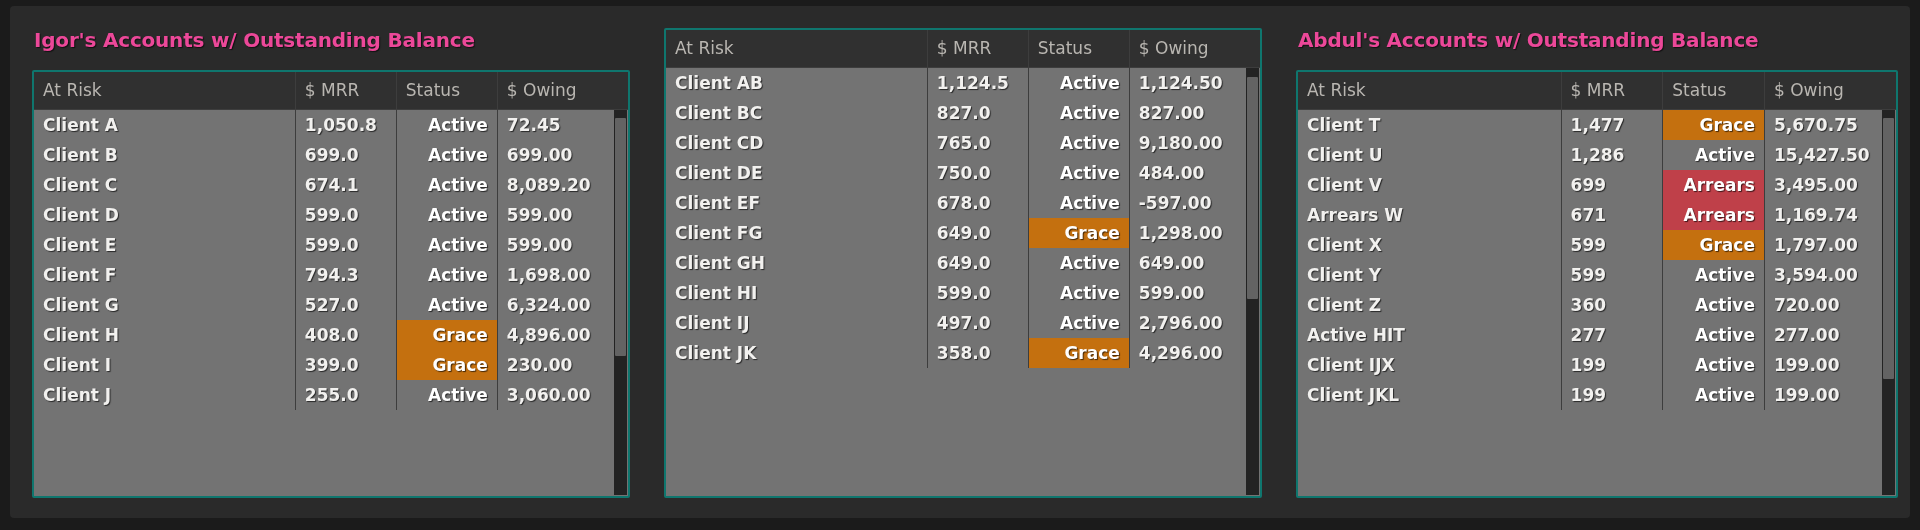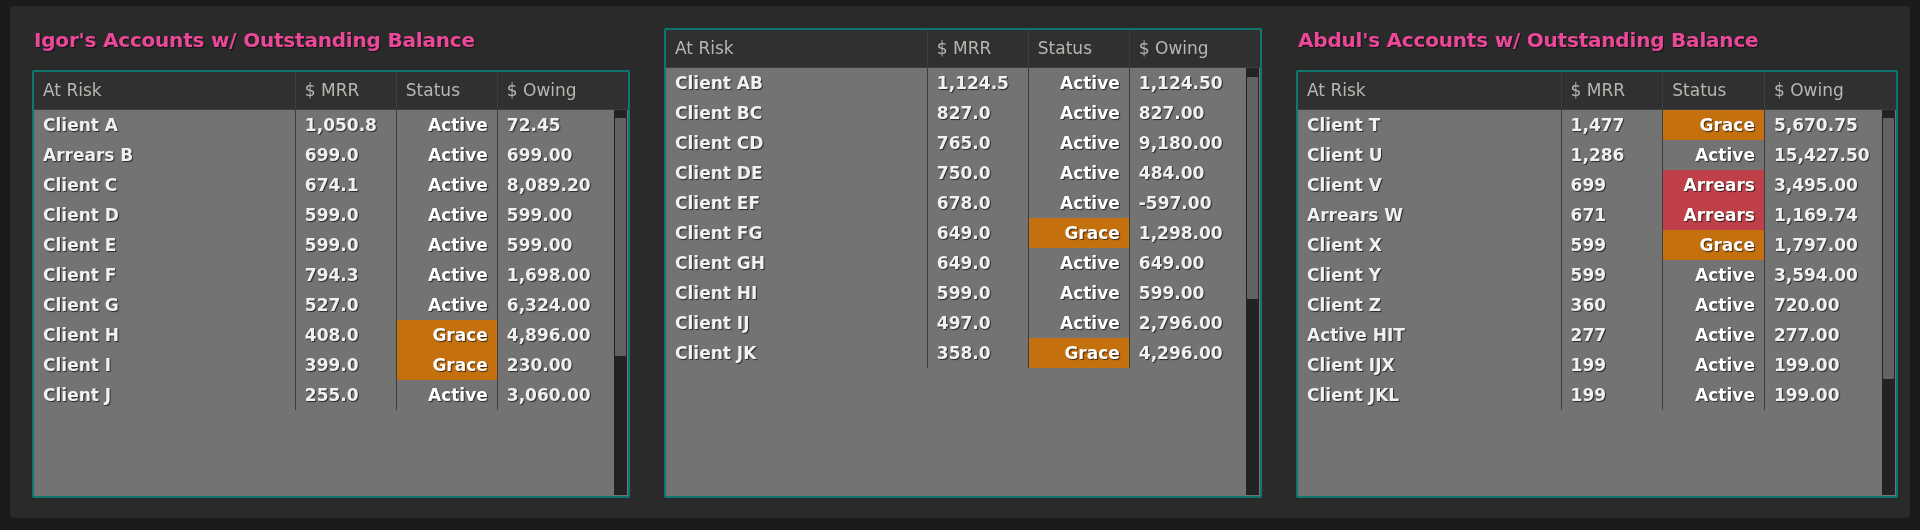--- a/index.html
+++ b/index.html
@@ -148,21 +148,21 @@
         <tbody>
             <tr>
               <td>Client A</td>
               <td class="num">1,050.8</td>
               <td class="status">
                 <span class="badge active">Active</span>
               </td>
               <td class="num">72.45</td>
             </tr>
             <tr>
-              <td>Arrears B</td>
+              <td>Client B</td>
               <td class="num">699.0</td>
               <td class="status">
                 <span class="badge active">Active</span>
               </td>
               <td class="num">699.00</td>
             </tr>
             <tr>
               <td>Client C</td>
               <td class="num">674.1</td>
               <td class="status">

